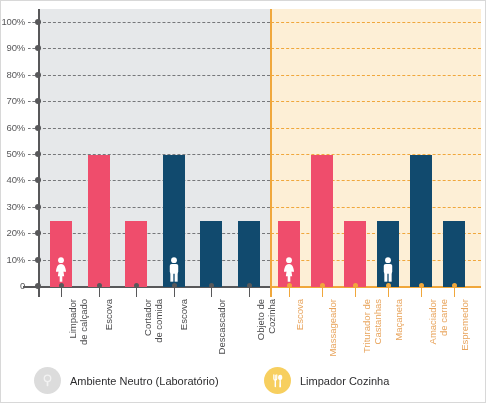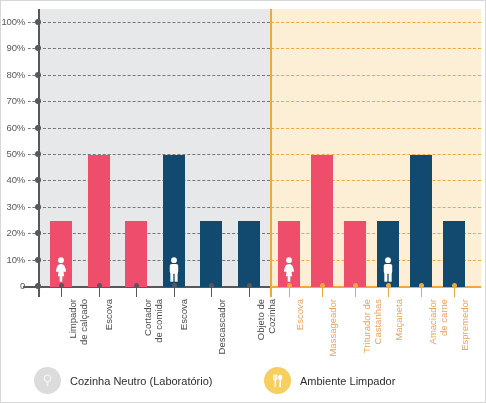--- a/index.html
+++ b/index.html
@@ -355,30 +355,30 @@
 
   <div id="legend">
 
     <div class="legend-item" id="legend-neutral">
       <div class="legend-badge" id="badge-neutral">
         <svg width="15" height="15" viewBox="0 0 24 24" aria-hidden="true">
           <circle cx="12" cy="8.5" r="5.2" fill="none" stroke="#f2f2f2" stroke-width="2.1"></circle>
           <rect x="10.6" y="12.6" width="2.8" height="8.4" rx="1.2" fill="#f2f2f2"></rect>
         </svg>
       </div>
-      <span class="legend-text">Cozinha Neutro (Laboratório)</span>
+      <span class="legend-text">Ambiente Neutro (Laboratório)</span>
     </div>
 
     <div class="legend-item" id="legend-kitchen">
       <div class="legend-badge" id="badge-kitchen">
         <svg width="15" height="16" viewBox="0 0 24 26" aria-hidden="true">
           <path d="M6 3 v6.2 a2.4 2.4 0 0 0 4.8 0 V3" fill="none" stroke="#ffffff" stroke-width="1.9" stroke-linecap="round"></path>
           <line x1="8.4" y1="3" x2="8.4" y2="10" stroke="#ffffff" stroke-width="1.7"></line>
           <rect x="7.3" y="9.5" width="2.3" height="13.5" rx="1.1" fill="#ffffff"></rect>
           <path d="M16.4 3 c2.6 0 3.4 2.2 3.4 4.6 c0 2.2 -1.2 3.4 -2.4 3.8 l0.4 11.6 h-2.9 l0.4 -11.6 c-1.2 -0.4 -2.4 -1.6 -2.4 -3.8 C13 5.2 13.8 3 16.4 3 z" fill="#ffffff"></path>
         </svg>
       </div>
-      <span class="legend-text">Ambiente Limpador</span>
+      <span class="legend-text">Limpador Cozinha</span>
     </div>
 
   </div>
 
 </div>
 
 </body></html>

